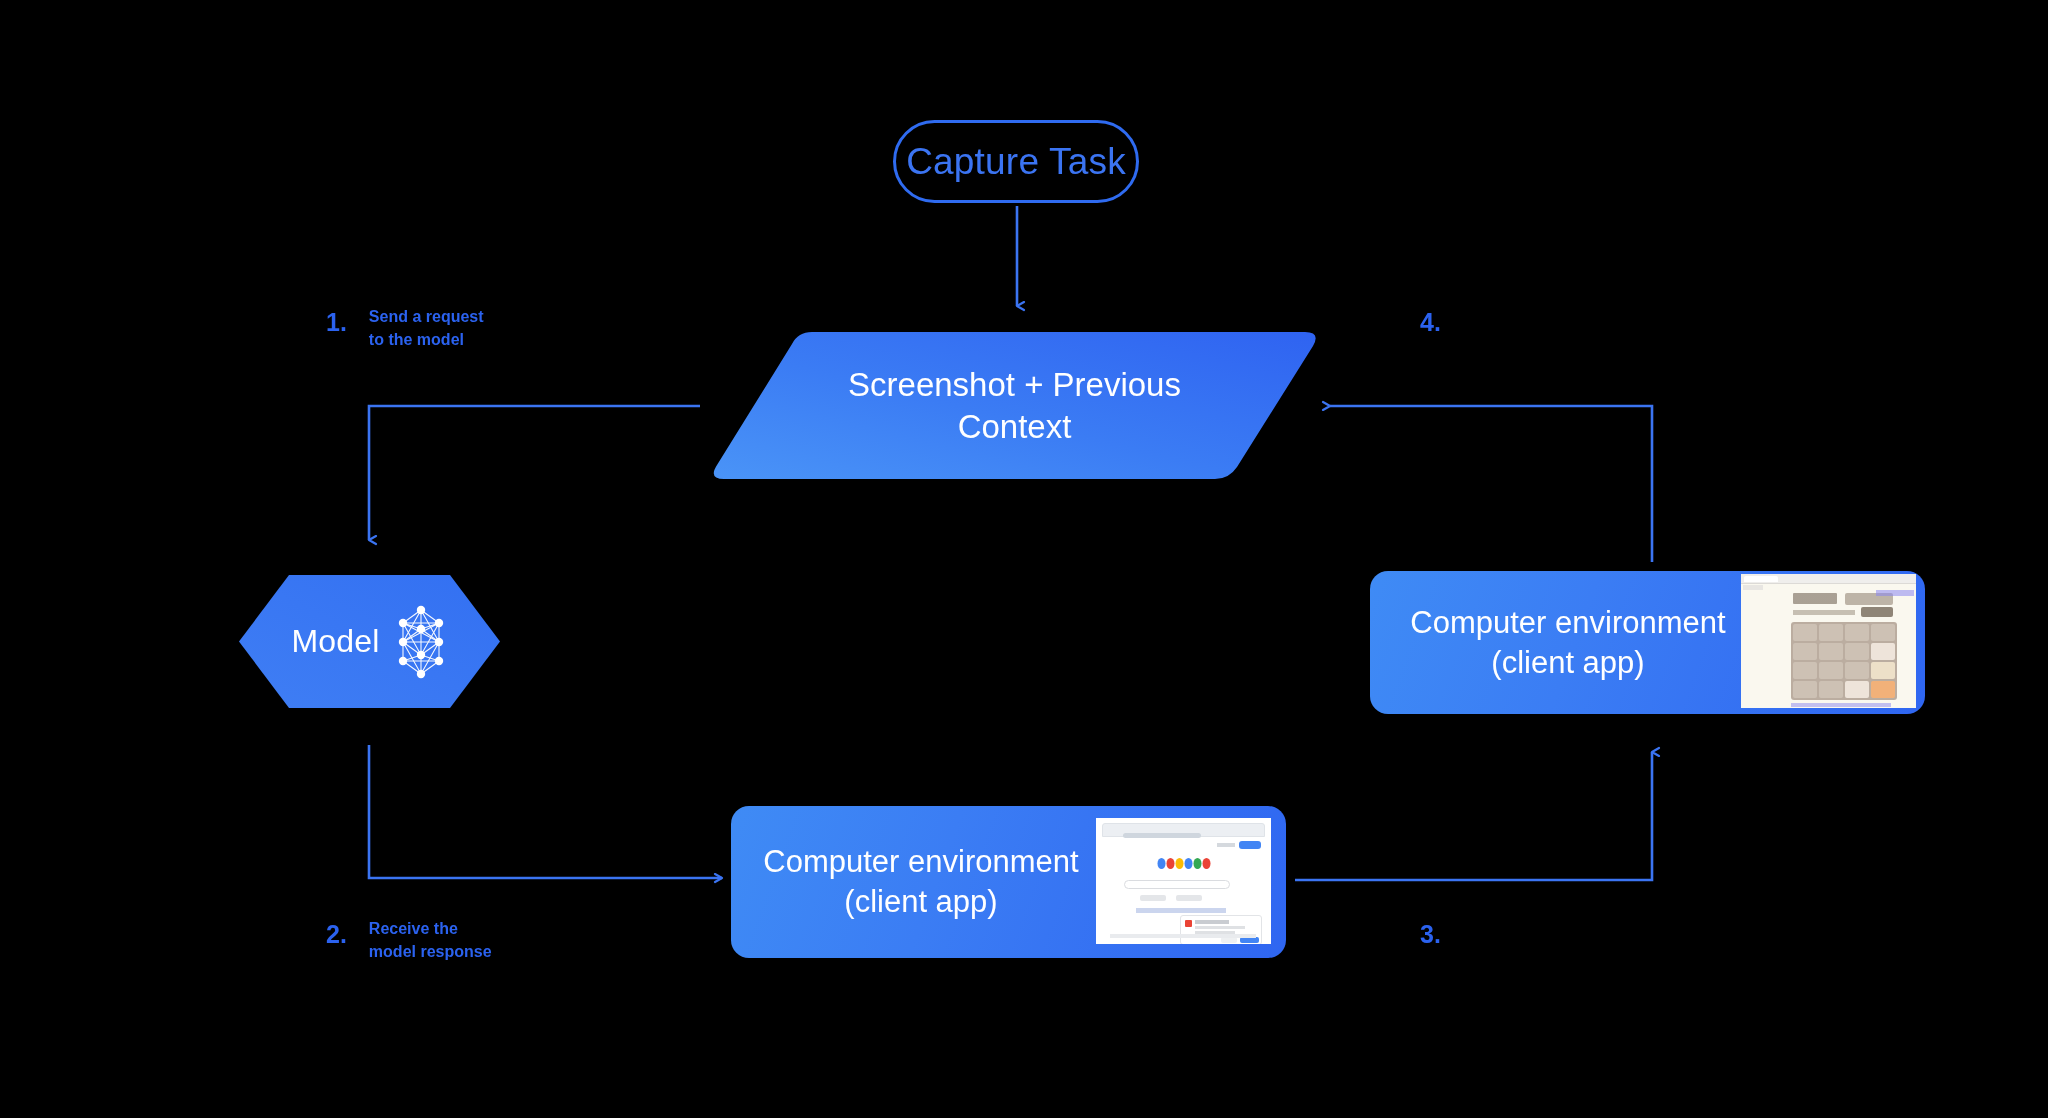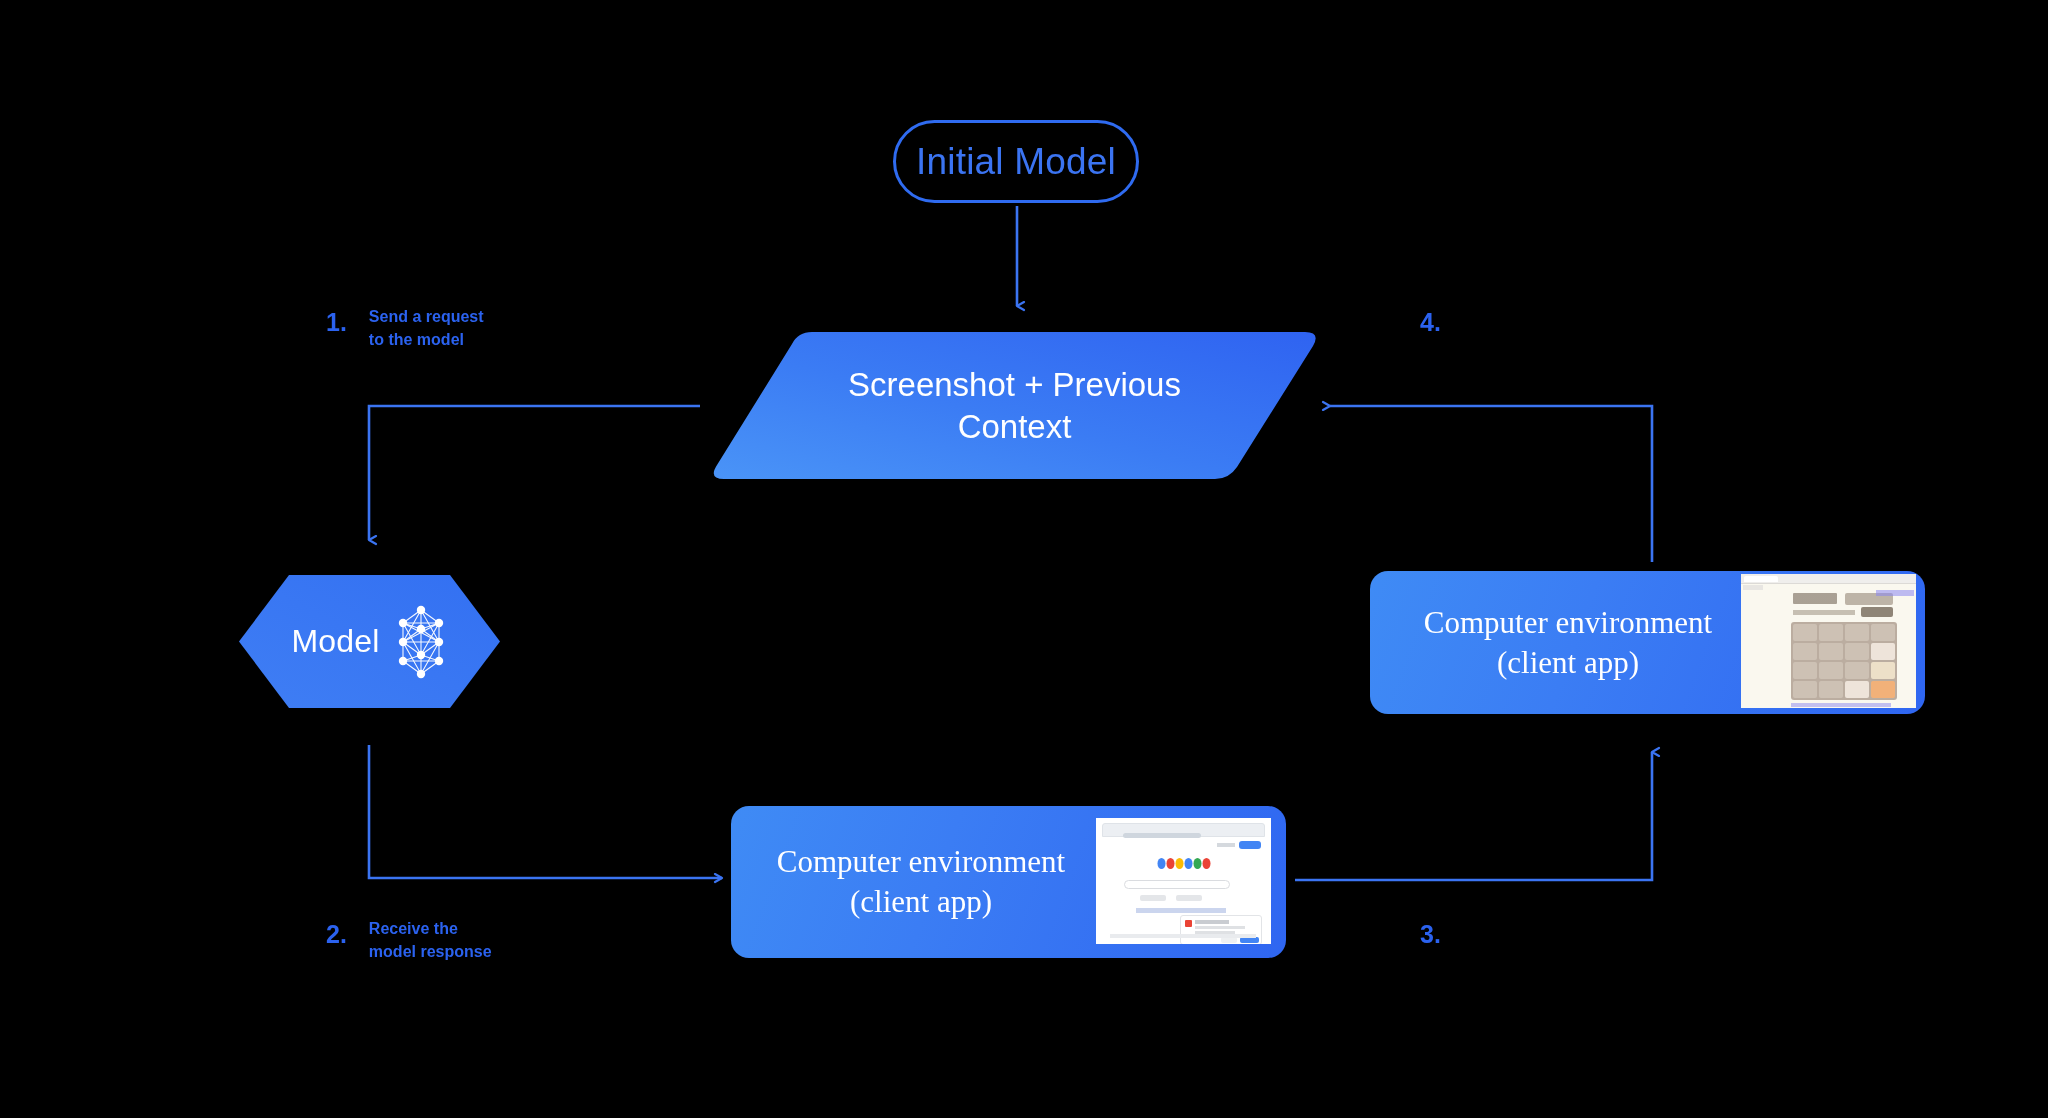--- a/index.html
+++ b/index.html
@@ -103,21 +103,20 @@
   }
   .nn-icon { width: 54px; height: 78px; display:block; }
 
   
   .card {
     position: absolute;
     border-radius: 18px;
     overflow: hidden;
     display: flex;
     align-items: center;
-    font-family: Liberation Serif, serif;
   }
   .card-bg {
     position: absolute;
     inset: 0;
     background: linear-gradient(110deg, #3f8bf5 0%, #3b7df4 38%, #2f66f1 100%);
   }
   .card-title {
     position: relative;
     color: #ffffff;
     font-size: 31px;
@@ -317,21 +316,21 @@
     <path d="M 700 406 L 369 406 L 369 540" fill="none" stroke="#3b74f2" stroke-width="2.6" marker-end="url(#arrow-down)"></path>
 
     <path d="M 369 745 L 369 878 L 722 878" fill="none" stroke="#3b74f2" stroke-width="2.6" marker-end="url(#arrow-right)"></path>
 
     <path d="M 1295 880 L 1652 880 L 1652 752" fill="none" stroke="#3b74f2" stroke-width="2.6" marker-end="url(#arrow-up)"></path>
 
     <path d="M 1652 562 L 1652 406 L 1330 406" fill="none" stroke="#3b74f2" stroke-width="2.6" marker-end="url(#arrow-left)"></path>
   </svg>
 
   <div class="pill">
-    <span class="pill-label">Initial Model</span>
+    <span class="pill-label">Capture Task</span>
   </div>
 
   <div class="para-wrap">
     <svg class="para-shape" viewBox="0 0 613 151" preserveAspectRatio="none">
       <path d="M 84 14 Q 90 2 104 2 L 597 2 Q 613 2 605 16 L 529 137 Q 521 149 507 149 L 16 149 Q 0 149 9 135 Z" fill="url(#gradPara)"></path>
     </svg>
     <div class="para-text">
       <span>Screenshot + Previous</span>
       <span>Context</span>
     </div>

